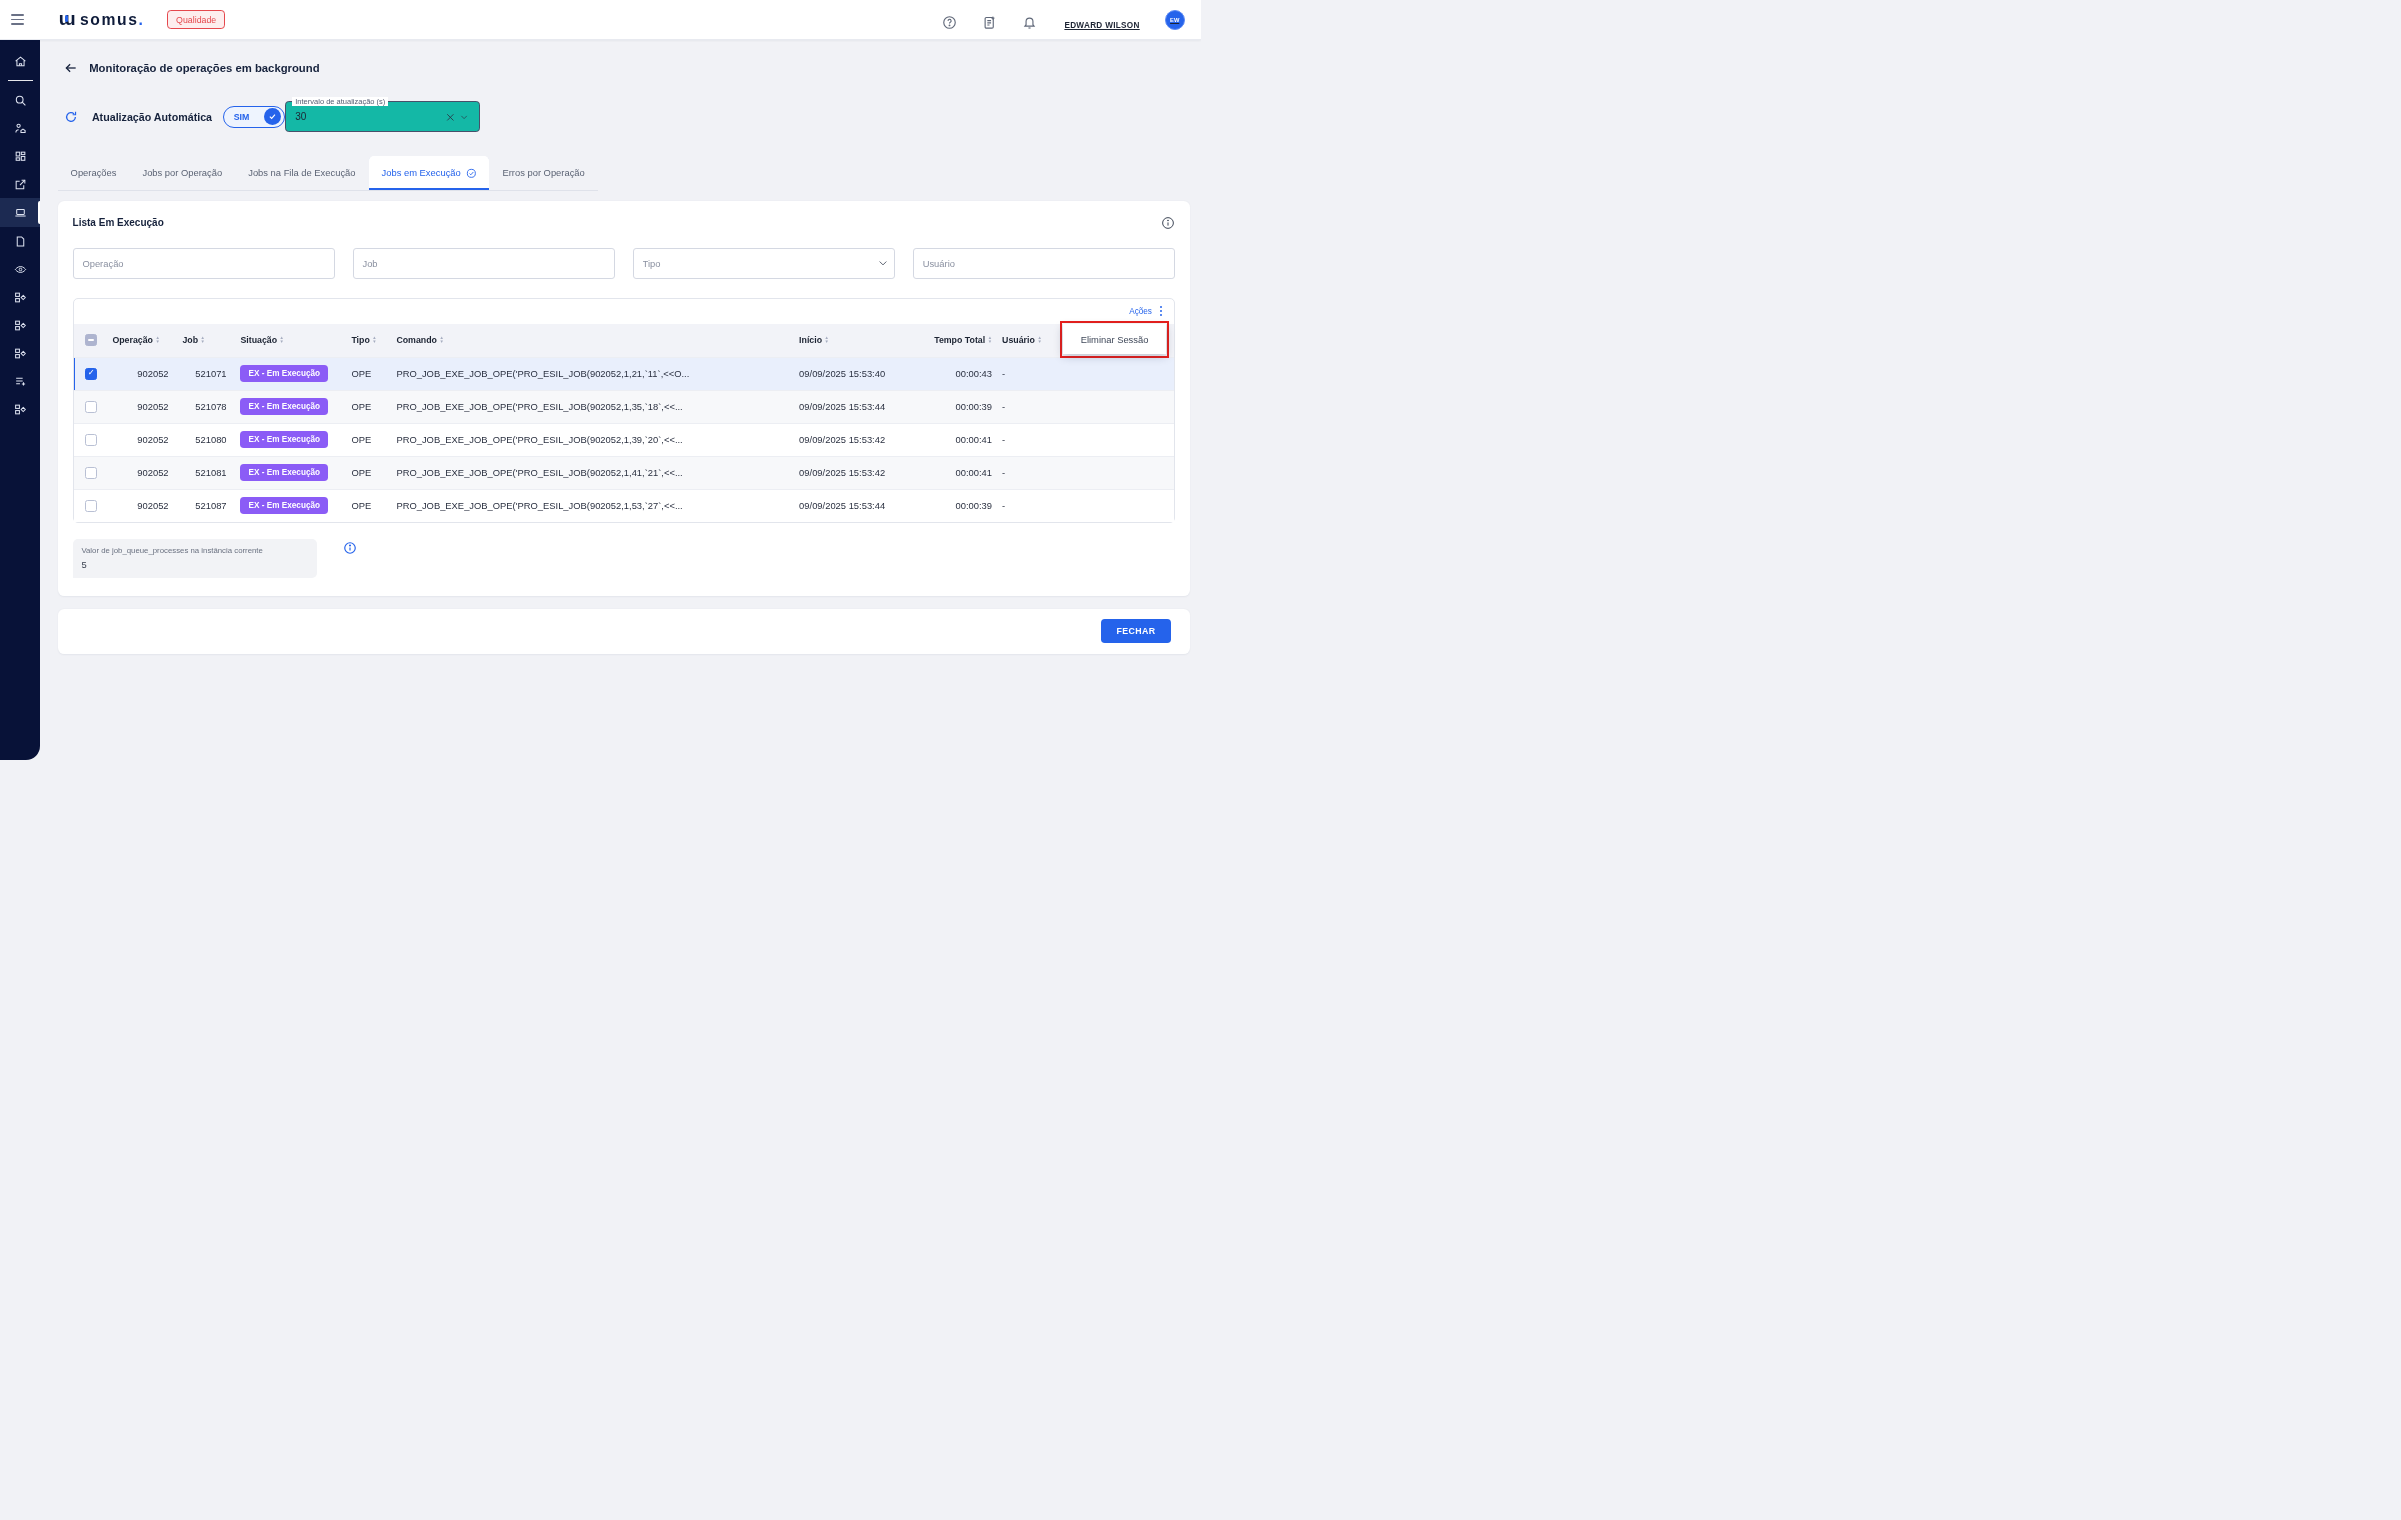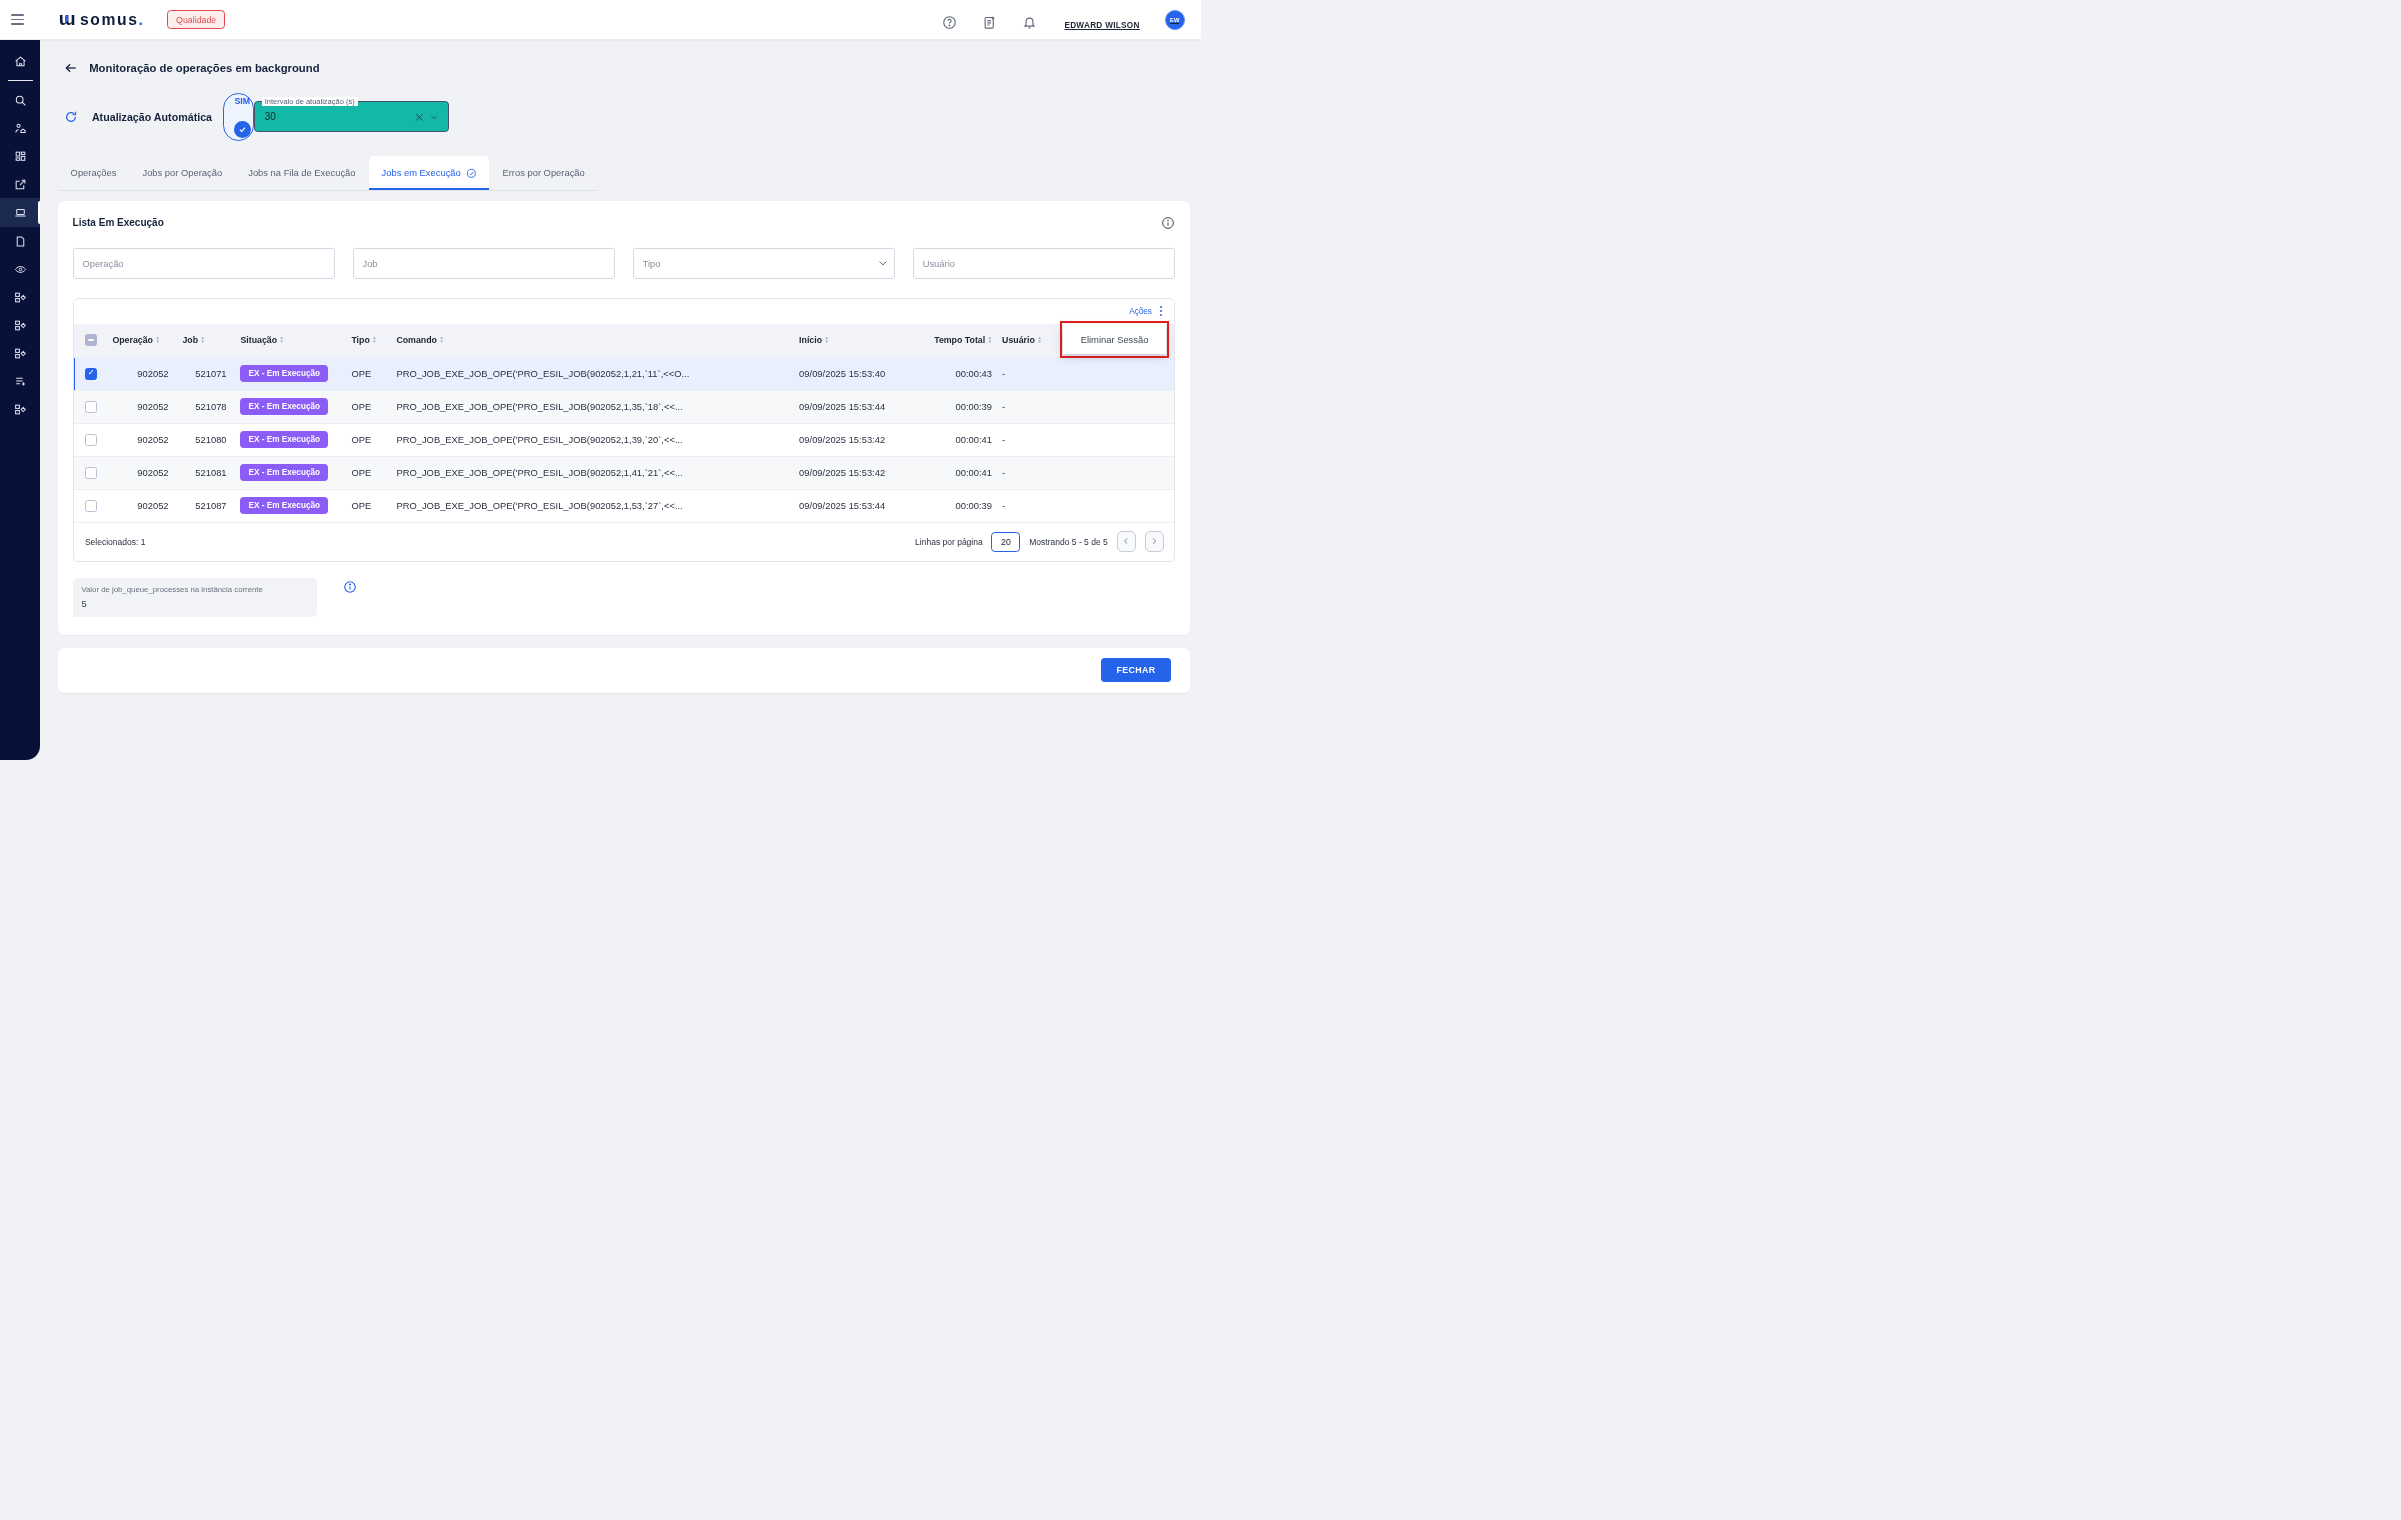--- a/index.html
+++ b/index.html
@@ -54,21 +54,21 @@
   .page-title-row { display:flex; align-items:center; gap:11.3px; padding-left:6.3px; }
   .back-arrow { width:14px; height:14px; color:#16223c; cursor:pointer; }
   .page-title { font-size:11.3px; font-weight:700; color:#16223c; }
 
   .refresh-row { display:flex; align-items:center; margin-top:25px; padding-left:6.3px; height:33px; }
   .refresh-icon { width:14px; height:14px; color:#2563eb; cursor:pointer; }
   .refresh-label { font-size:10.7px; font-weight:700; color:#16223c; margin-left:14px; }
   .toggle-pill {
     margin-left:11.3px; display:flex; align-items:center; gap:15px;
     border:1.3px solid #2563eb; background:#eef4fe; border-radius:627px;
-    padding:1.9px 2.5px 1.9px 9.4px; cursor:pointer;flex-direction:column;
+    padding:1.9px 2.5px 1.9px 9.4px; cursor:pointer;
   }
   .toggle-pill .t-label { color:#2563eb; font-size:8.8px; font-weight:600; }
   .toggle-knob { width:17px; height:17px; border-radius:50%; background:#2563eb; display:flex; align-items:center; justify-content:center; color:#fff; }
   .interval-field {
     position:relative; width:195px; height:31px;
     border:0.6px solid #48506a; border-radius:3.8px; background:#14b8a6;
     display:flex; align-items:center; padding:0 7.5px 0 9.4px;
   }
   .interval-field .flabel {
     position:absolute; top:-5.7px; left:6.3px; background:#fff; padding:0 3.1px;
@@ -557,38 +557,20 @@
           <div class="cell num">521087</div>
           <div class="cell"><span class="badge">EX - Em Execução</span></div>
           <div class="cell">OPE</div>
           <div class="cell">PRO_JOB_EXE_JOB_OPE('PRO_ESIL_JOB(902052,1,53,`27`,&lt;&lt;...</div>
           <div class="cell">09/09/2025 15:53:44</div>
           <div class="cell right">00:00:39</div>
           <div class="cell">-</div>
         </div>
         </div>
 
-      <div class="tfoot">
-        <span class="sel-count">Selecionados: 1</span>
-        <div class="pager">
-          <span>Linhas por página</span>
-          <span class="rpp-box">20</span>
-          <span>Mostrando 5 - 5 de 5</span>
-          <span class="page-btn">
-            <svg viewBox="0 0 24 24" fill="none" stroke="currentColor" stroke-width="2.4">
-                <path d="M15 4.5 7.5 12 15 19.5"></path>
-              </svg>
-          </span>
-          <span class="page-btn">
-            <svg viewBox="0 0 24 24" fill="none" stroke="currentColor" stroke-width="2.4">
-                <path d="M9 4.5 16.5 12 9 19.5"></path>
-              </svg>
-          </span>
-        </div>
-      </div>
     </div>
 
     <div class="jq-row">
       <div class="jq-box">
         <div class="jq-label">Valor de job_queue_processes na instância corrente</div>
         <div class="jq-value">5</div>
       </div>
       <span class="jq-info">
         <svg viewBox="0 0 24 24" fill="none" stroke="currentColor" stroke-width="2">
             <circle cx="12" cy="12" r="9"></circle>

